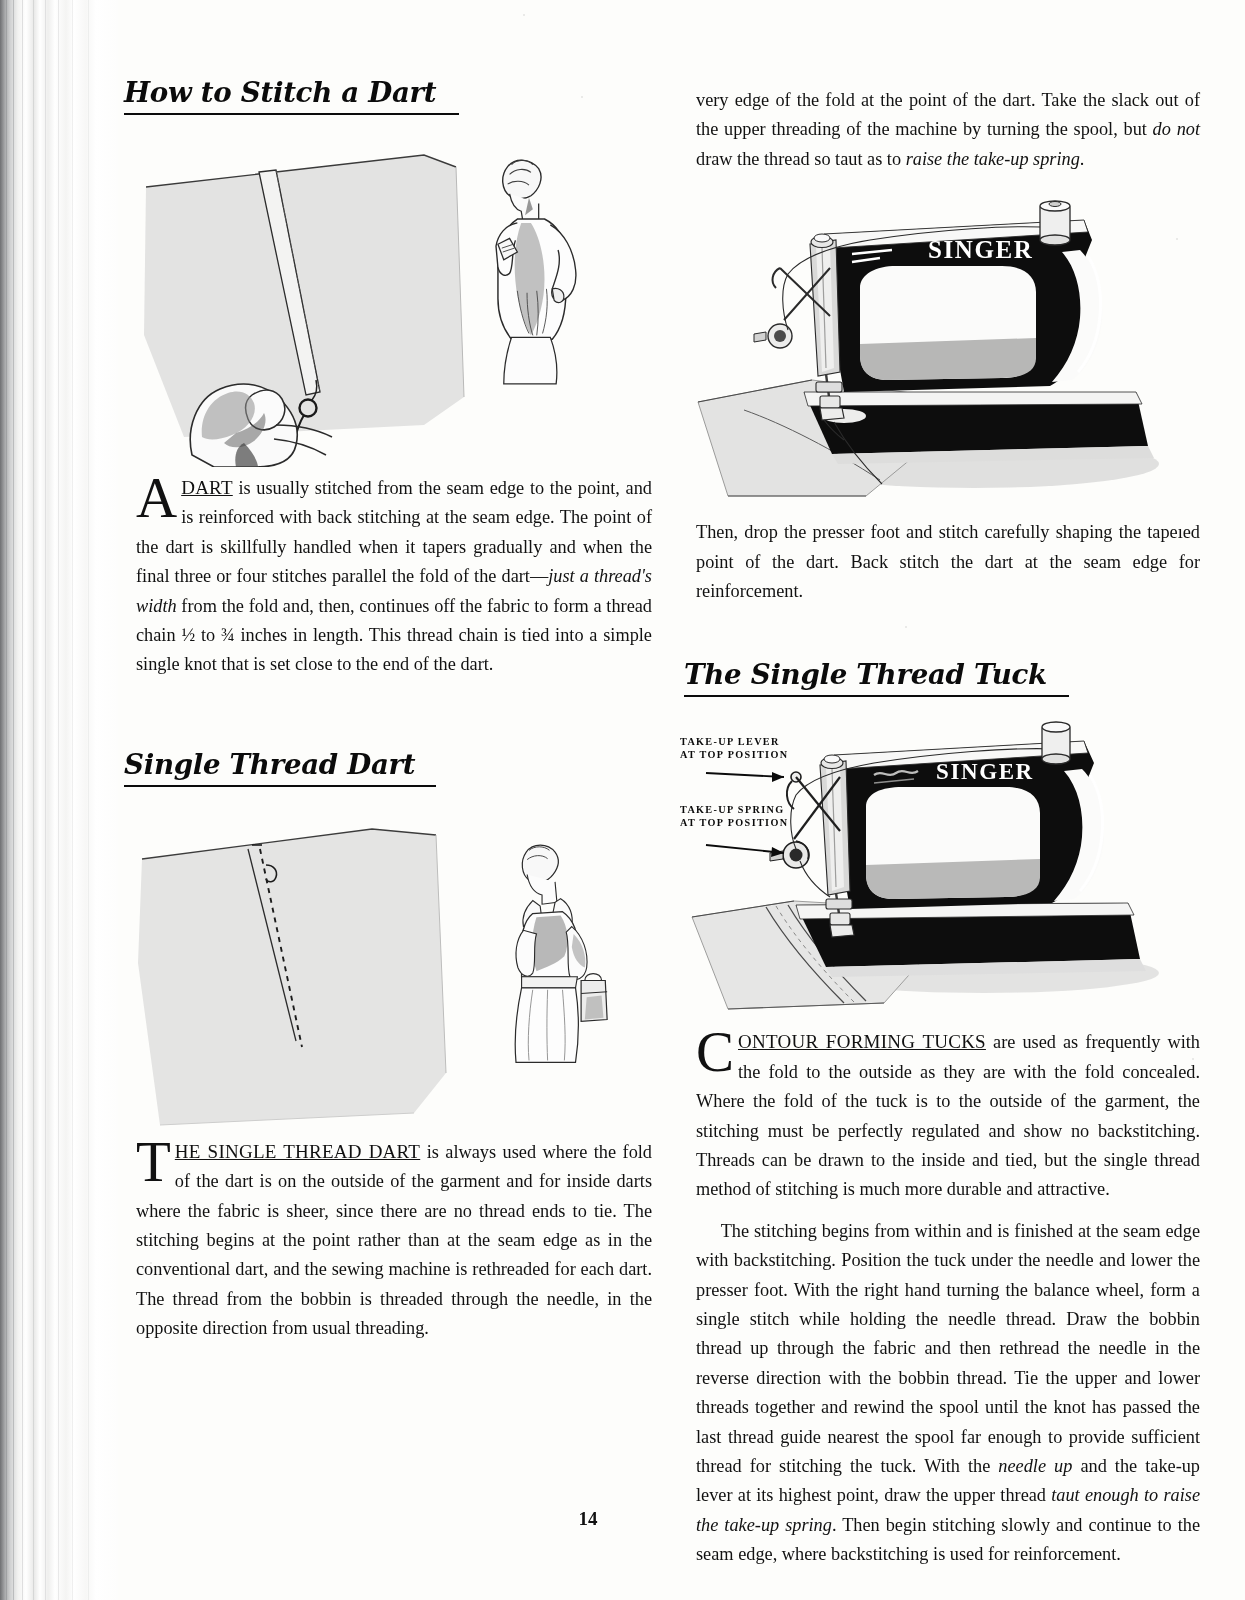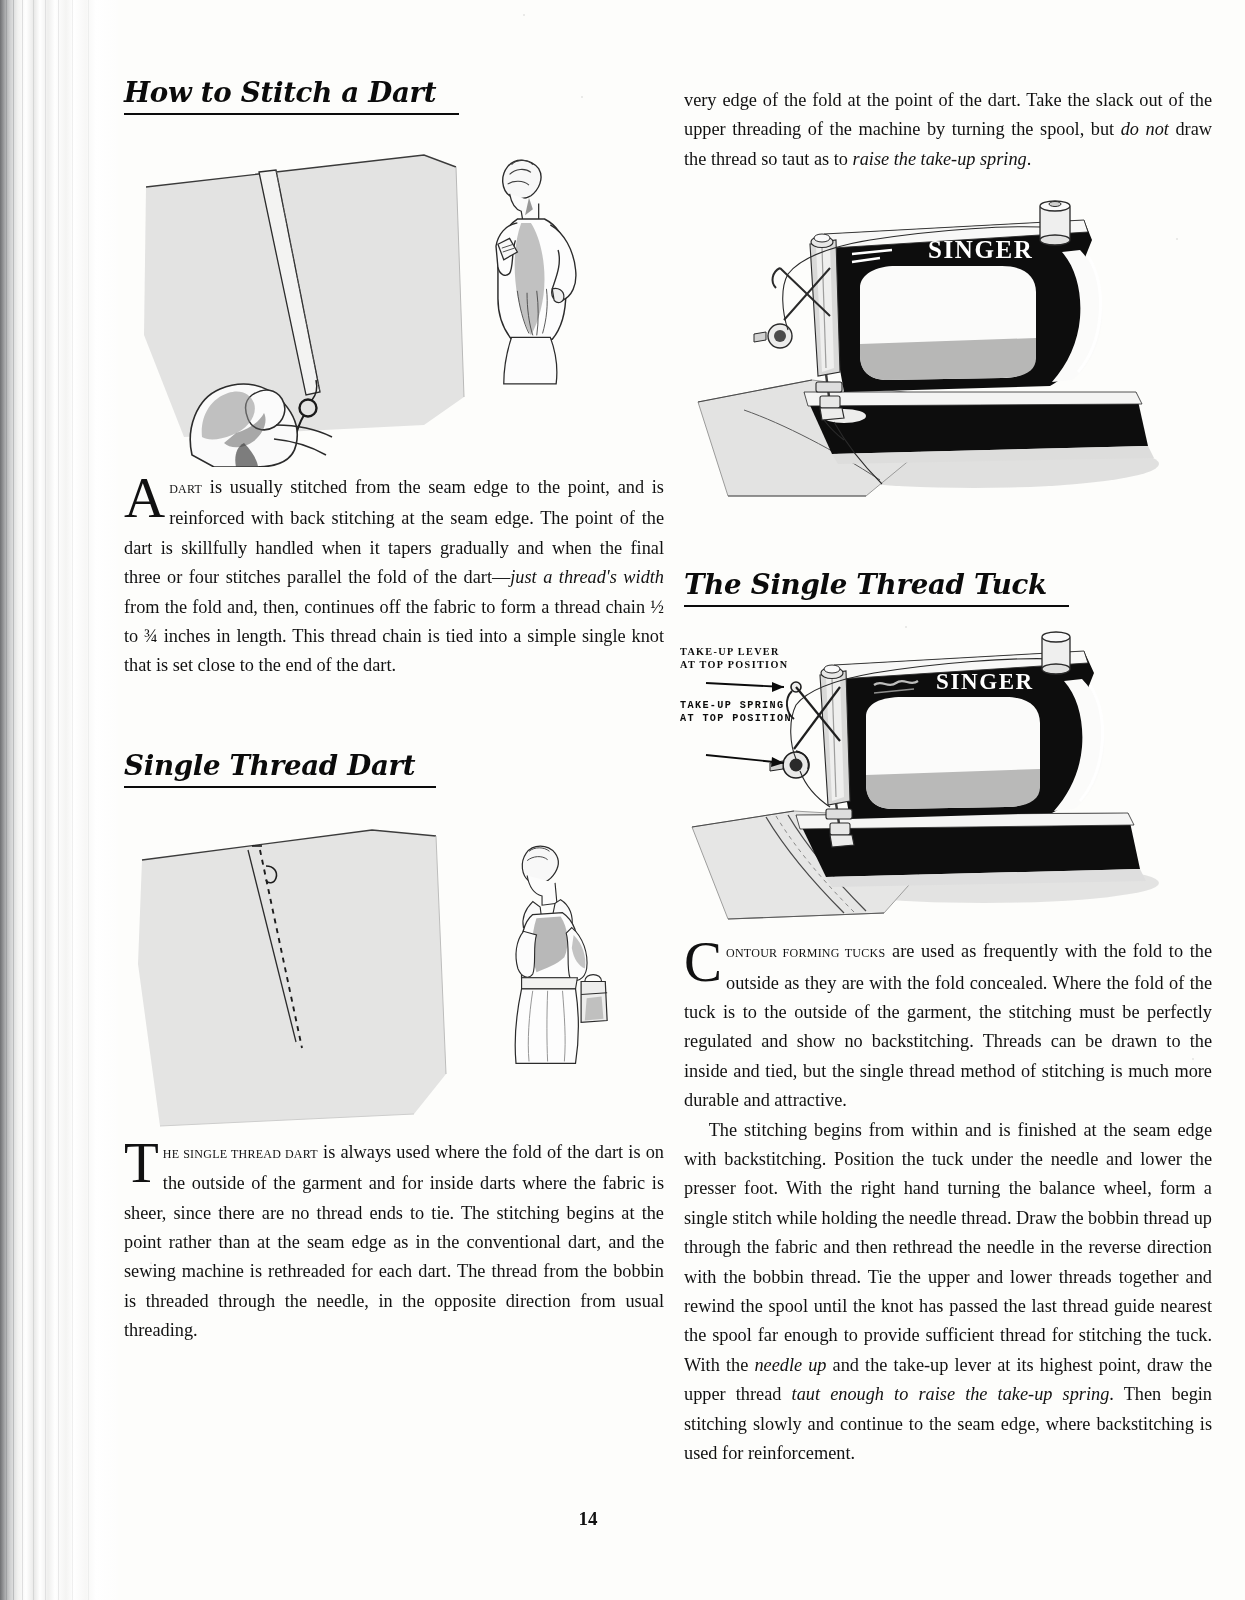--- a/index.html
+++ b/index.html
@@ -56,27 +56,27 @@
   #head-dart-rule   { width:335px; }
   #head-single-rule { width:312px; }
   #head-tuck-rule   { width:385px; }
 
   
   .body-par {
     font-size:18.3px;
     line-height:29.4px;
     text-align:justify;
     text-justify:inter-word;
-    margin:0;
+    margin:12px;
     hyphens:none;
     color:#111;
   }
   .body-par + .body-par { text-indent:1.35em; }
   .body-par.dropcap-par { text-indent:0; }
-  .sc { font-variant:small-caps; font-size:12px; letter-spacing:.25px; }
+  .sc { font-variant:small-caps; font-size:19px; letter-spacing:.25px;text-decoration:underline; }
   .it { font-style:italic; }
 
   
   .dropcap-par::first-letter {
     float:left;
     font-size:57px;
     line-height:44px;
     padding:3px 4px 0 0;
     font-weight:400;
     font-family:"Liberation Serif", serif;
@@ -321,20 +321,21 @@
         <rect x="132" y="186" width="26" height="10" rx="2" fill="#dedede" stroke="#2a2a2a" stroke-width="1.1"></rect>
         <rect x="136" y="200" width="20" height="12" rx="2" fill="#e8e8e7" stroke="#2a2a2a" stroke-width="1.1"></rect>
 
         <path d="M136,212 L158,212 L160,222 L138,224 Z" fill="#ececeb" stroke="#2a2a2a" stroke-width="1.2"></path>
         <path d="M140,224 C146,232 152,238 160,244" fill="none" stroke="#2a2a2a" stroke-width="1.2"></path>
 
         <path d="M150,226 C160,244 176,266 198,288" fill="none" stroke="#2a2a2a" stroke-width="1.1"></path>
       </svg>
     </div>
 
+    <p class="body-par" style="margin-top:2px;">Then, drop the presser foot and stitch carefully shaping the tapeıed point of the dart. Back stitch the dart at the seam edge for reinforcement.</p>
 
     <h2 class="sec-head" style="margin-top:54px;">The Single Thread Tuck</h2>
     <hr class="sec-rule" id="head-tuck-rule">
 
     <div class="illus" style="margin-top:24px;height:300px;">
       <svg width="528" height="300" viewBox="0 0 528 300">
 
         <ellipse cx="300" cy="252" rx="175" ry="20" fill="#cacac9" opacity=".5"></ellipse>
 
         <path d="M8,196 L110,180 L282,190 L200,282 L44,288 Z" fill="#e6e6e5" stroke="#9e9e9d" stroke-width="1"></path>
@@ -400,21 +401,21 @@
           <path d="M22,124 L100,132"></path>
         </g>
         <path d="M100,56 L88,51 L88,61 Z" fill="#0b0b0b"></path>
         <path d="M100,132 L88,126 L87,136 Z" fill="#0b0b0b"></path>
       </svg>
 
       <div class="annot" style="left:-4px; top:14px; width:178px;">
         <div>TAKE-UP LEVER</div>
         <div>AT TOP POSITION</div>
       </div>
-      <div class="annot" style="left:-4px; top:68px; width:178px;font-family:Liberation Mono, monospace;">
+      <div class="annot" style="left:-4px; top:82px; width:178px;">
         <div>TAKE-UP SPRING</div>
         <div>AT TOP POSITION</div>
       </div>
     </div>
 
     <p class="body-par dropcap-par" style="margin-top:6px;"><span>C</span><span class="sc">ONTOUR FORMING TUCKS</span><span> are used as frequently with the fold to the outside as they are with the fold concealed. Where the fold of the tuck is to the outside of the garment, the stitching must be perfectly regulated and show no backstitching. Threads can be drawn to the inside and tied, but the single thread method of stitching is much more durable and attractive.</span></p>
 
     <p class="body-par"><span>The stitching begins from within and is finished at the seam edge with backstitching. Position the tuck under the needle and lower the presser foot. With the right hand turning the balance wheel, form a single stitch while holding the needle thread. Draw the bobbin thread up through the fabric and then rethread the needle in the reverse direction with the bobbin thread. Tie the upper and lower threads together and rewind the spool until the knot has passed the last thread guide nearest the spool far enough to provide sufficient thread for stitching the tuck. With the </span><span class="it">needle up</span><span> and the take-up lever at its highest point, draw the upper thread </span><span class="it">taut enough to raise the take-up spring</span><span>. Then begin stitching slowly and continue to the seam edge, where backstitching is used for reinforcement.</span></p>
   </div>
 

